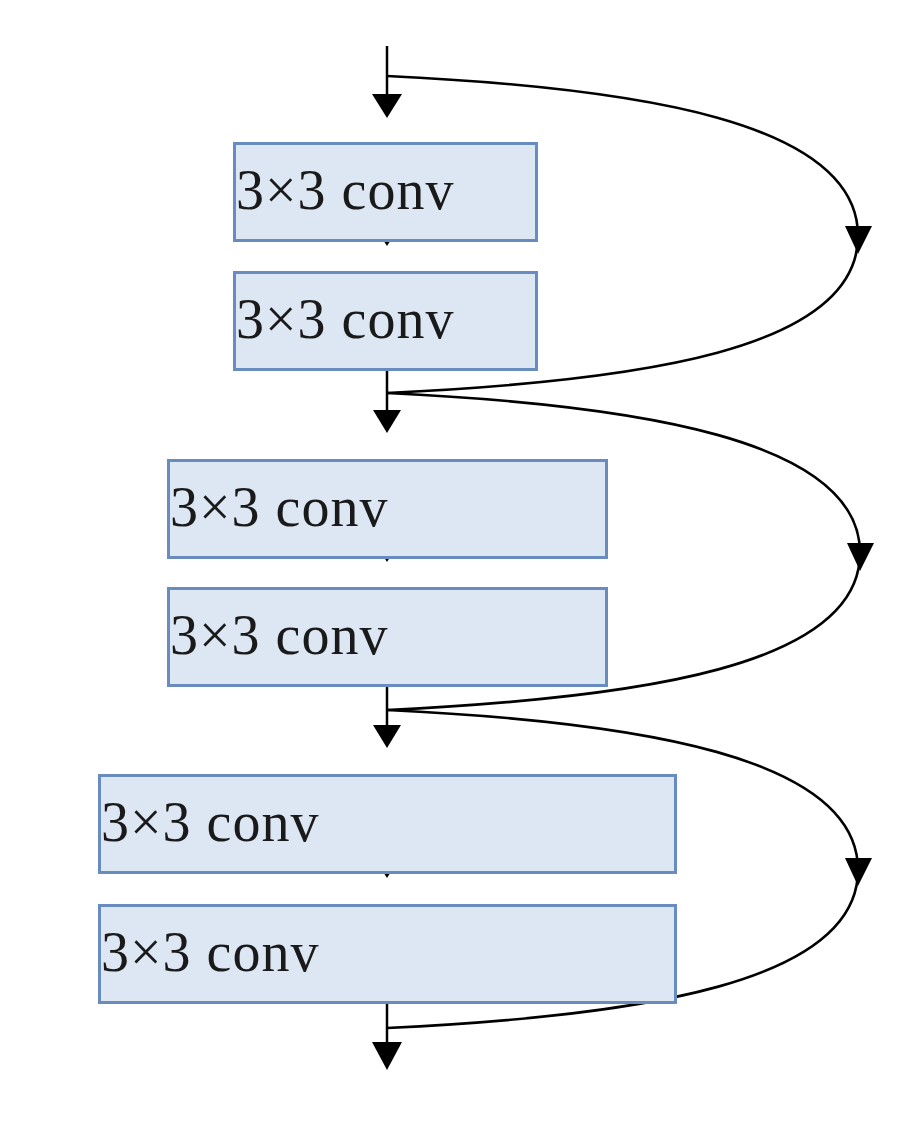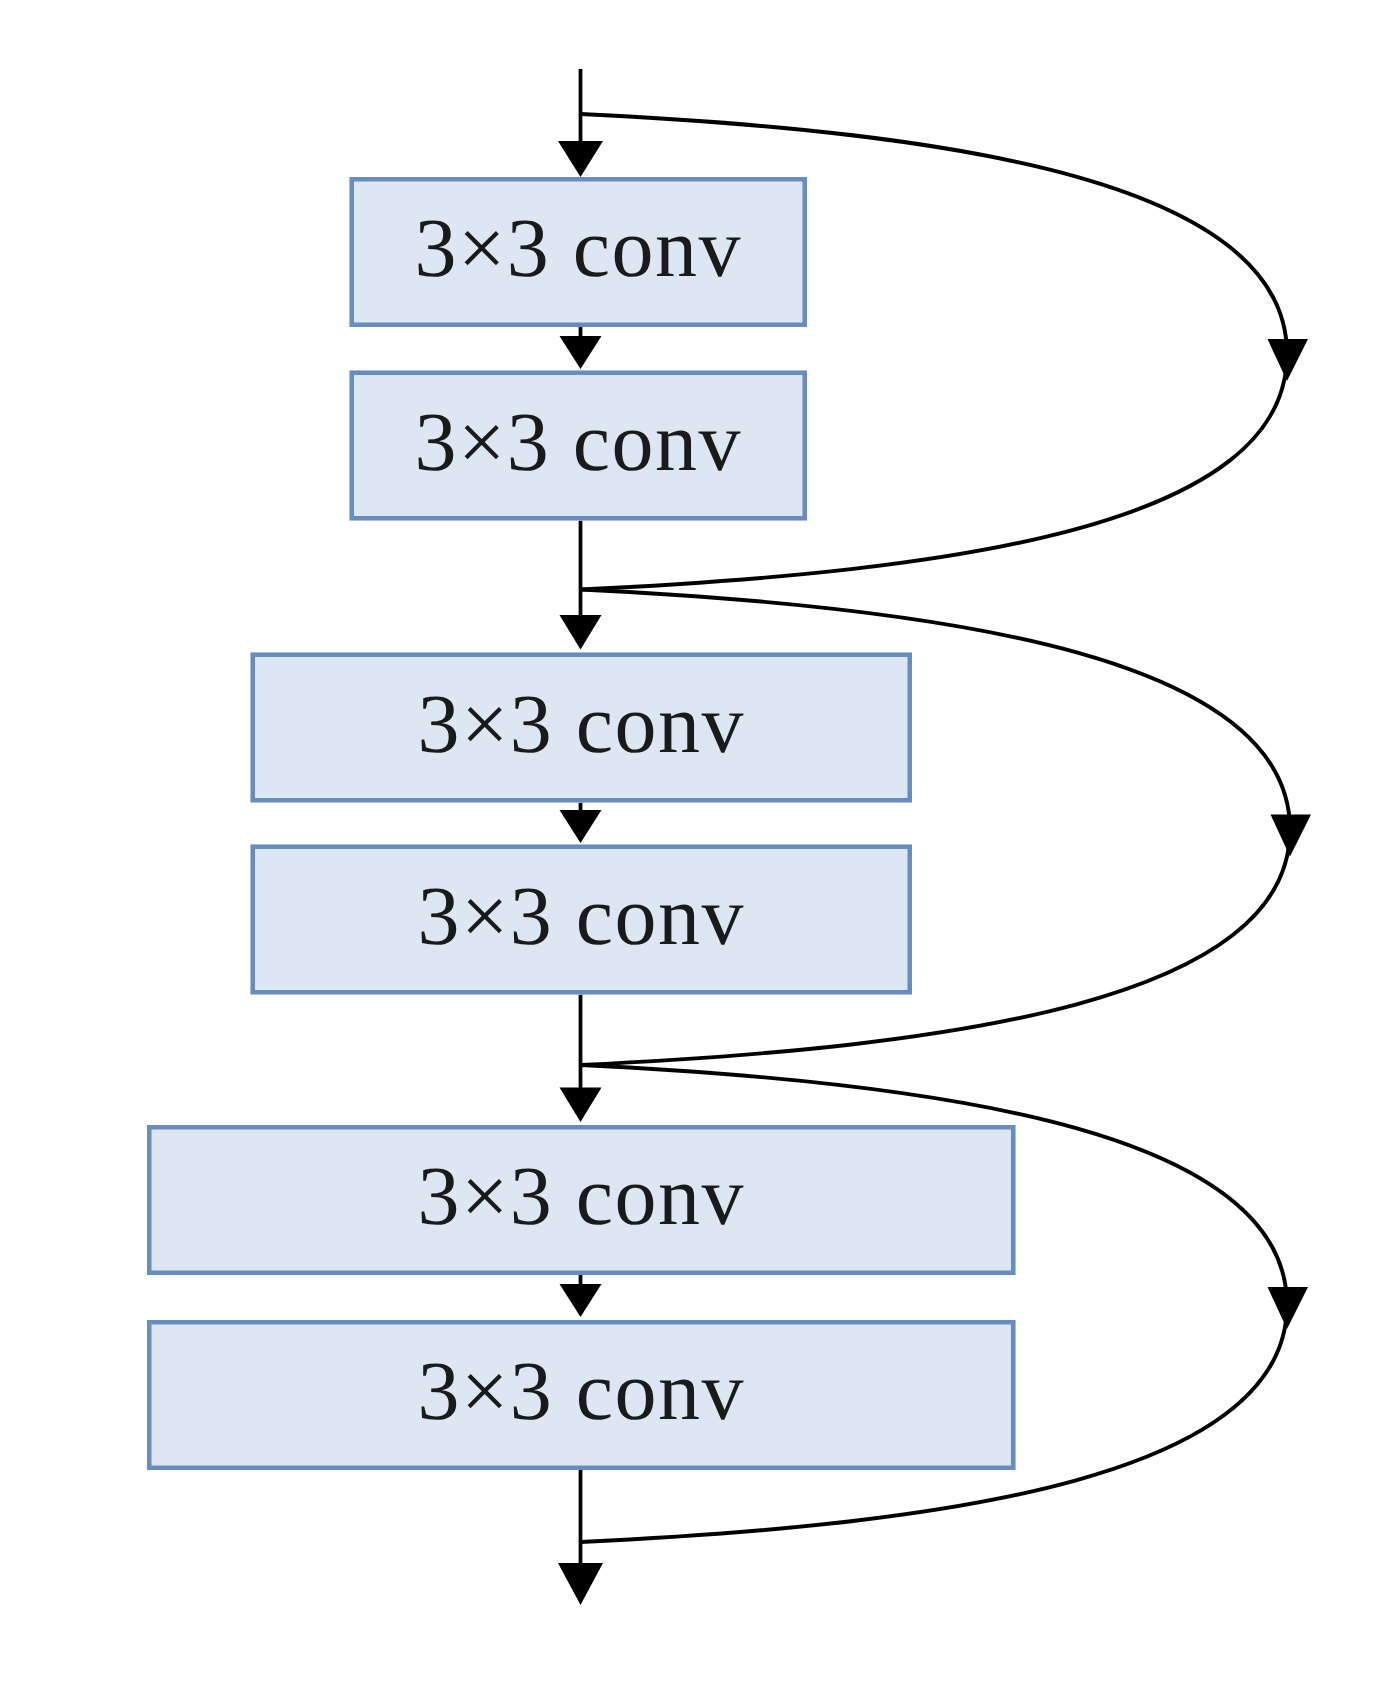--- a/index.html
+++ b/index.html
@@ -36,21 +36,21 @@
     fill: var(--arrow, #000000);
     stroke: none;
   }
   .conv-box {
     position: absolute;
     box-sizing: border-box;
     background: var(--box-fill, #dce7f3);
     border: 3px solid var(--box-border, #698cbe);
     display: flex;
     align-items: center;
-    justify-content: center;
+    margin-top: 24px;
   }
   .conv-box span {
     font-size: 56px;
     color: var(--text, #1a1a1a);
     letter-spacing: 1px;
     white-space: nowrap;
     line-height: 1;
     padding-bottom: 4px;
   }
 </style>

